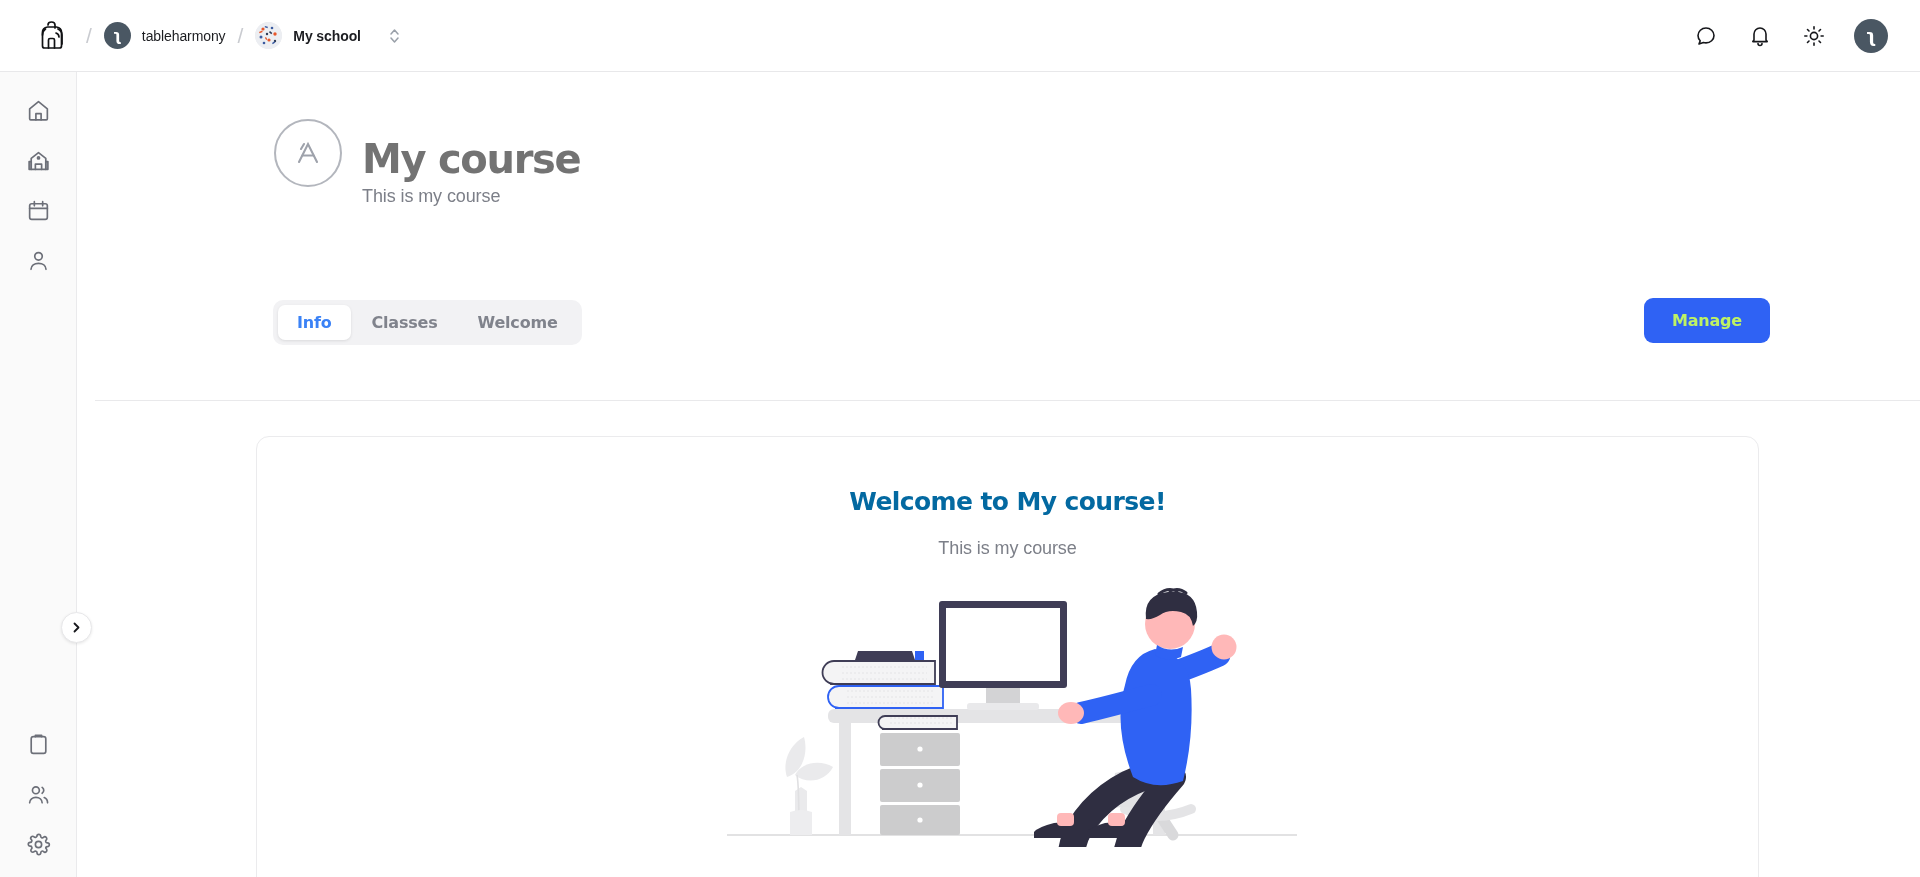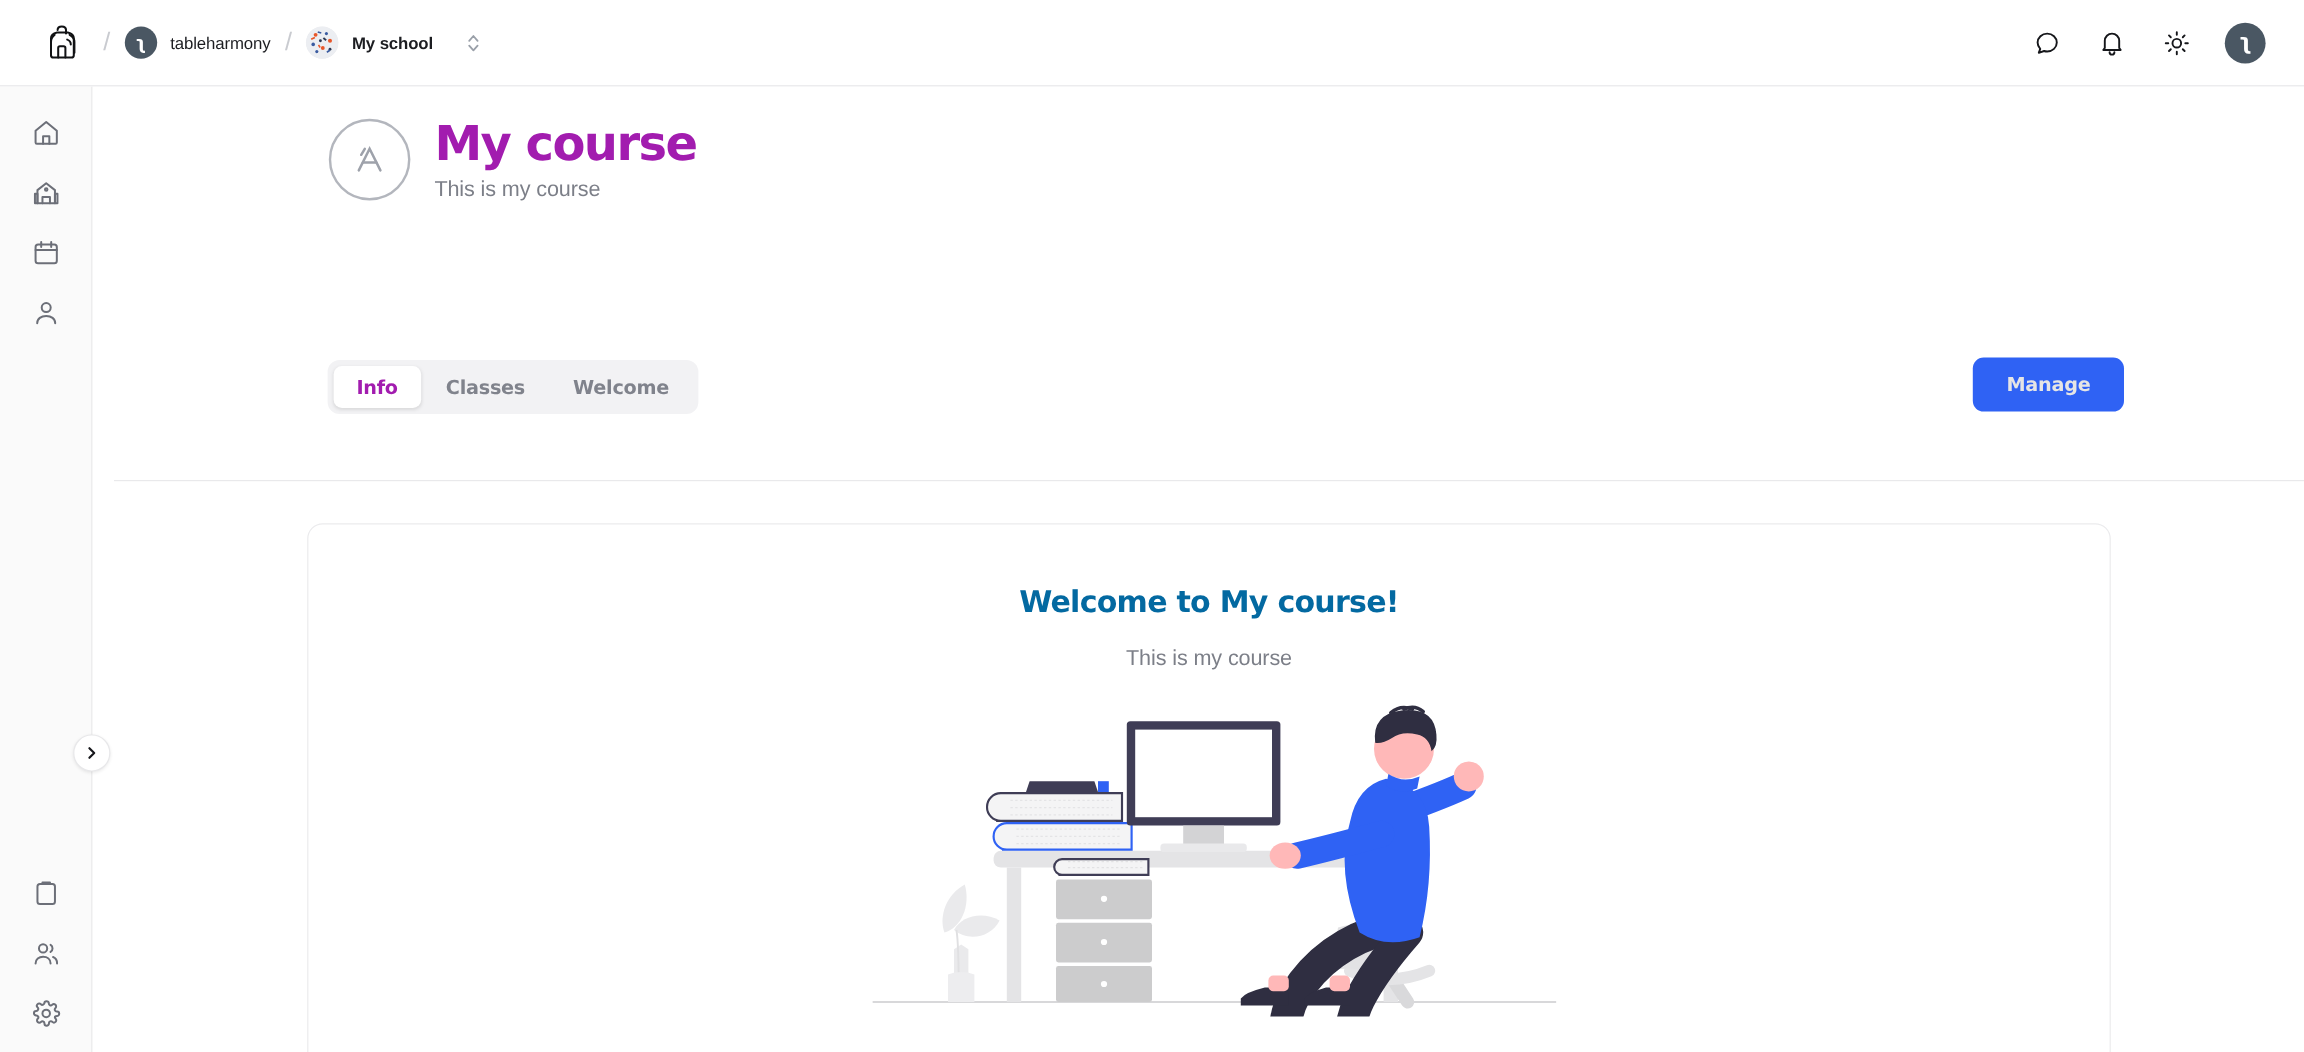--- a/index.html
+++ b/index.html
@@ -108,50 +108,51 @@
     position: absolute; top: 26px; left: 197px;
     display: flex; align-items: center; gap: 20px;
   }
   #course-avatar {
     width: 68px; height: 68px; border-radius: 50%;
     border: 2px solid #b3b6bd;
     display: flex; align-items: center; justify-content: center;
     flex: 0 0 auto;
   }
   #course-title {
-    font-size: 40px; font-weight: 800; color: #a21caf;
+    font-size: 40px; font-weight: 800; color: #737373;
     letter-spacing: -1.3px; line-height: 1.1;
     font-family: "DejaVu Sans", sans-serif;
+    margin-top: 39px;
   }
   #course-sub {
     font-size: 18px; color: #7c7f88; margin-top: 5px;
     letter-spacing: -0.1px;
   }
 
   #tabs {
     position: absolute; top: 228px; left: 196px;
     display: flex; align-items: center;
     background: #f2f2f4; border-radius: 10px;
     padding: 5px; gap: 2px;
   }
   .tab {
     padding: 8px 19px; border-radius: 7px;
     font-size: 16px; font-weight: 700; color: #80838c;
     cursor: pointer; letter-spacing: -0.2px;
     font-family: "DejaVu Sans", sans-serif;
     white-space: nowrap;
   }
   .tab.active {
-    background: #ffffff; color: #a21caf;
+    background: #ffffff; color: #3b82f6;
     box-shadow: 0 1px 3px rgba(0,0,0,.10);
   }
 
   #manage-btn {
     position: absolute; top: 226px; left: 1567px;
-    background: #2f62f4; color: #e5e5e5;
+    background: #2f62f4; color: #bef264;
     border: none; border-radius: 9px;
     padding: 13px 28px;
     font-size: 16px; font-weight: 700; letter-spacing: -0.2px;
     font-family: "DejaVu Sans", sans-serif;
     cursor: pointer;
   }
 
   #divider {
     position: absolute; top: 328px; left: 18px;
     width: 1825px; height: 1px; background: #e9e9eb;

